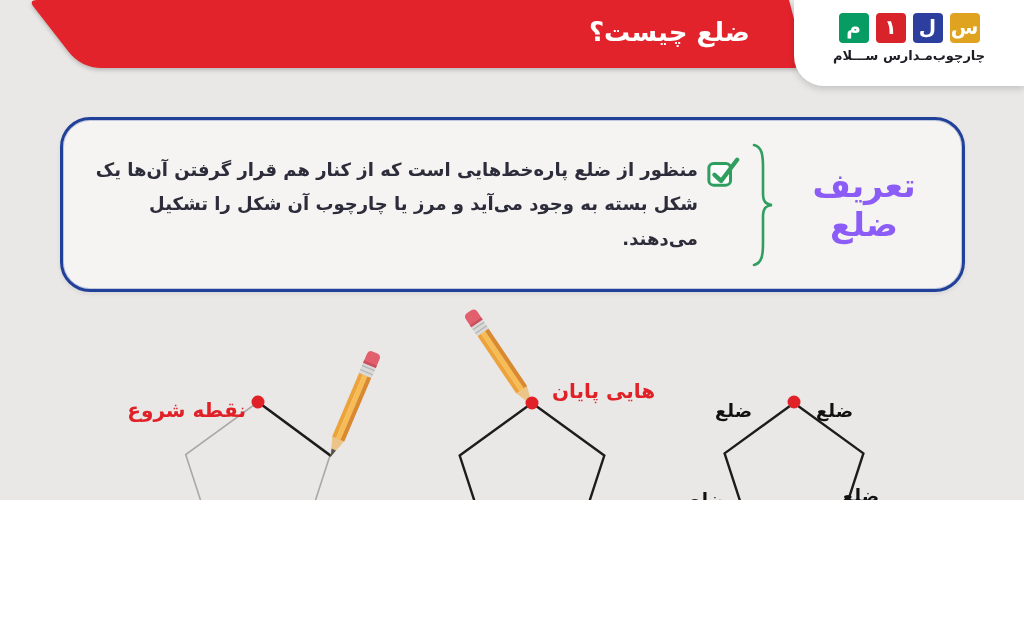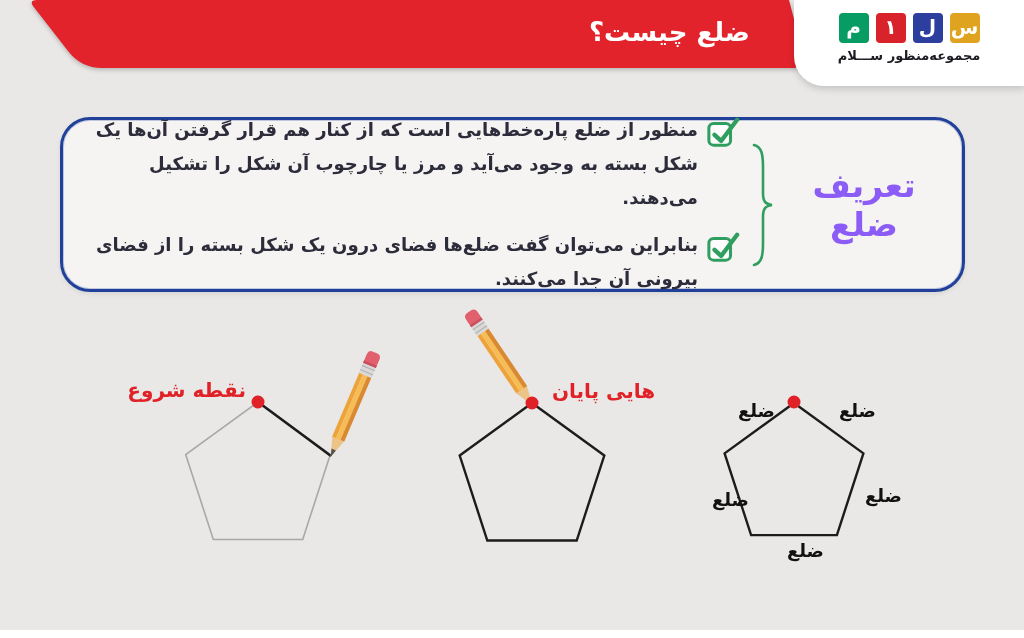--- a/index.html
+++ b/index.html
@@ -1,18 +1,18 @@
 <!DOCTYPE html>
 <html lang="fa"><head>
 <meta charset="utf-8">
 <style>
   * { margin:0; padding:0; box-sizing:border-box; }
   html,body { width:1024px; height:638px; }
   body { font-family:"DejaVu Sans", sans-serif; }
-  .page { position:relative; width:1024px; height:630px; background:#e9e8e6; overflow:hidden; }
+  .page { position:relative; width:1024px; height:500px; background:#e9e8e6; overflow:hidden; }
 
   
   .header-shape { position:absolute; left:0; top:0; filter:drop-shadow(0 2px 2px rgba(0,0,0,.22)); }
   .header-title { position:absolute; left:552px; top:17px; width:235px; text-align:center;
                   font-size:26px; font-weight:bold; direction:rtl; }
   .logo-panel { position:absolute; right:0; top:0; width:230px; height:86px; background:#ffffff;
                 border-radius:0 0 0 30px; box-shadow:0 3px 7px rgba(0,0,0,.16);
                 display:flex; flex-direction:column; align-items:center; padding-top:13px; }
   .logo-row { display:flex; direction:rtl; gap:7px; }
   .logo-sq { width:30px; height:30px; border-radius:4px; color:#fff; font-size:20px; font-weight:bold;
@@ -27,23 +27,23 @@
   .def-title { flex:none; width:168px; text-align:center; font-size:33px; font-weight:bold; direction:rtl; }
   .def-brace { flex:none; margin:0 2px 0 8px; }
   .def-items { flex:1; display:flex; flex-direction:column; gap:12px; }
   .def-item { display:flex; align-items:flex-start; gap:8px; }
   .check-icn { flex:none; margin-top:3px; }
   .def-text { font-size:18px; font-weight:bold; line-height:1.9; color:#2c2c3a; text-align:right; direction:rtl; }
 
   
   .figures-svg { position:absolute; left:0; top:0; width:1024px; height:638px; pointer-events:none; }
   .fig-label { position:absolute; font-size:20px; font-weight:bold; direction:rtl; white-space:nowrap; }
-  .lbl-start { left:126px; top:378px; width:120px; text-align:right; }
+  .lbl-start { left:126px; top:398px; width:120px; text-align:right; }
   .lbl-end   { left:552px; top:379px; width:140px; text-align:left; }
-  .side-label { position:absolute; width:60px; text-align:right; font-size:18px; font-weight:bold; color:#111; direction:rtl; }
+  .side-label { position:absolute; width:60px; text-align:left; font-size:18px; font-weight:bold; color:#111; direction:rtl; }
   .sl-tl { left:715px; top:400px; }
   .sl-tr { left:816px; top:400px; }
   .sl-l  { left:689px; top:489px; }
   .sl-r  { left:842px; top:485px; }
   .sl-b  { left:764px; top:540px; }
 </style>
 </head>
 <body>
 
 <div class="page">
@@ -53,44 +53,37 @@
   </svg>
   <div class="header-title" style="color: rgb(255, 255, 255);">ضلع چیست؟</div>
 
   <div class="logo-panel">
     <div class="logo-row">
       <div class="logo-sq" style="background-color: rgb(223, 163, 31);">س</div>
       <div class="logo-sq" style="background-color: rgb(44, 63, 158);">ل</div>
       <div class="logo-sq" style="background-color: rgb(216, 35, 43);">۱</div>
       <div class="logo-sq" style="background-color: rgb(6, 156, 99);">م</div>
     </div>
-    <div class="logo-caption">مجموعه‌منظور ســـلام</div>
+    <div class="logo-caption">چارچوب‌مـدارس ســـلام</div>
   </div>
 
   <div class="def-box" style="border-color: rgb(32, 64, 154);">
     <div class="def-title" style="color: #8b5cf6;">تعریف ضلع</div>
 
     <svg class="def-brace" width="30" height="128" viewBox="0 0 30 128">
       <path d="M 6,4 C 14,6 15,14 15,26 L 15,52 C 15,60 17,63 24,64 C 17,65 15,68 15,76 L 15,102 C 15,114 14,122 6,124" fill="none" stroke="#2f9e5f" stroke-width="2.6" stroke-linecap="round" style="stroke: rgb(47, 158, 95);"></path>
     </svg>
 
     <div class="def-items">
       <div class="def-item">
         <svg class="check-icn" width="34" height="32" viewBox="0 0 36 34">
           <rect x="3" y="8" width="23" height="23" rx="5" fill="#fdfdfd" stroke="#2f9e5f" stroke-width="3.2" style="stroke: rgb(47, 158, 95);"></rect>
           <path d="M 9,20 L 16,26.5 L 33,4" fill="none" stroke="#2f9e5f" stroke-width="4.6" stroke-linecap="round" stroke-linejoin="round" style="stroke: rgb(47, 158, 95);"></path>
         </svg>
         <p class="def-text">منظور از ضلع پاره‌خط‌هایی است که از کنار هم قرار گرفتن آن‌ها یک شکل بسته به وجود می‌آید و مرز یا چارچوب آن شکل را تشکیل می‌دهند.</p>
-      </div>
-      <div class="def-item">
-        <svg class="check-icn" width="34" height="32" viewBox="0 0 36 34">
-          <rect x="3" y="8" width="23" height="23" rx="5" fill="#fdfdfd" stroke="#2f9e5f" stroke-width="3.2" style="stroke: rgb(47, 158, 95);"></rect>
-          <path d="M 9,20 L 16,26.5 L 33,4" fill="none" stroke="#2f9e5f" stroke-width="4.6" stroke-linecap="round" stroke-linejoin="round" style="stroke: rgb(47, 158, 95);"></path>
-        </svg>
-        <p class="def-text">بنابراین می‌توان گفت ضلع‌ها فضای درون یک شکل بسته را از فضای بیرونی آن جدا می‌کنند.</p>
       </div>
     </div>
   </div>
 
   <svg class="figures-svg" viewBox="0 0 1024 638">
     <defs>
       <g id="pencil">
         <polygon points="-6.6,-19 6.6,-19 0,1" fill="#ecc487"></polygon>
         <polygon points="-2.4,-7 2.4,-7 0,1" fill="#555555"></polygon>
         <rect x="-6.6" y="-88" width="4.2" height="69.5" fill="#eda33b"></rect>

